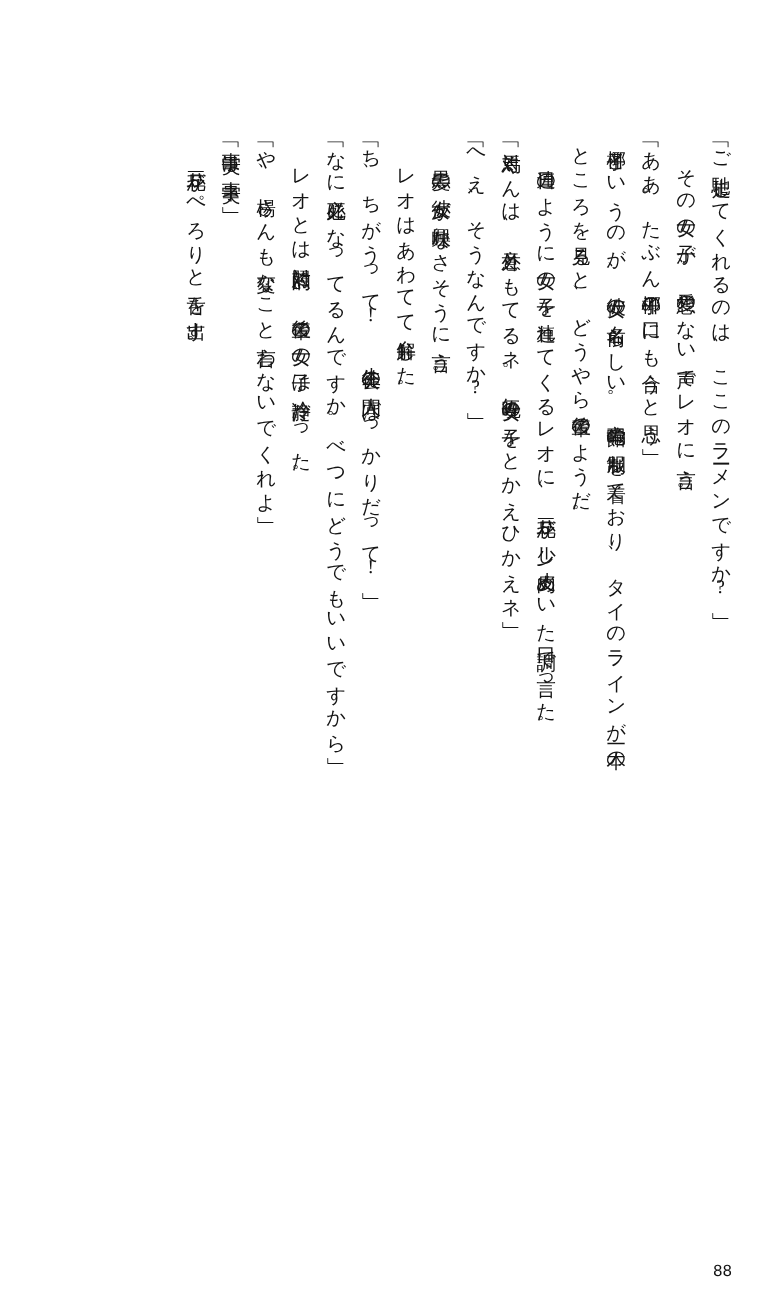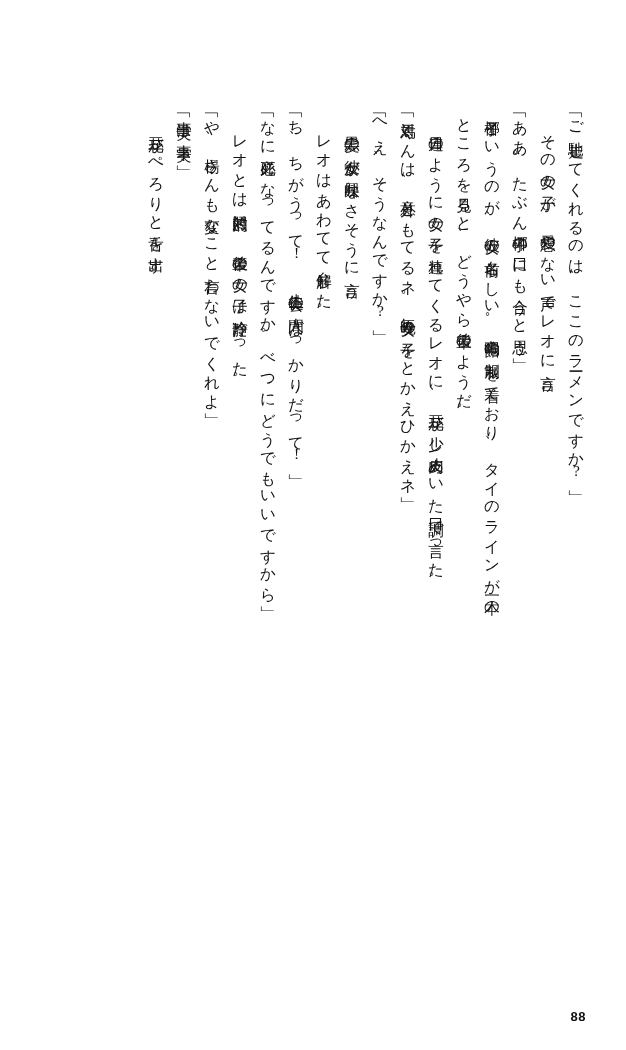--- a/index.html
+++ b/index.html
@@ -48,21 +48,20 @@
     padding-top: 16px;
   }
   #page-number {
     position: absolute;
     right: 40px;
     bottom: 26px;
     font-size: 13px;
     font-family: "Liberation Sans", sans-serif;
     color: #111;
     letter-spacing: 0.5px;
-    font-weight: bold;
   }
 </style>
 </head>
 <body>
 
 <div id="page">
 
   <div id="text-body">
     <div class="line">「ご馳走してくれるのは、ここのラーメンですか?」</div>
     <div class="line indent">その女の子が、愛想のない声でレオに言う。</div>

